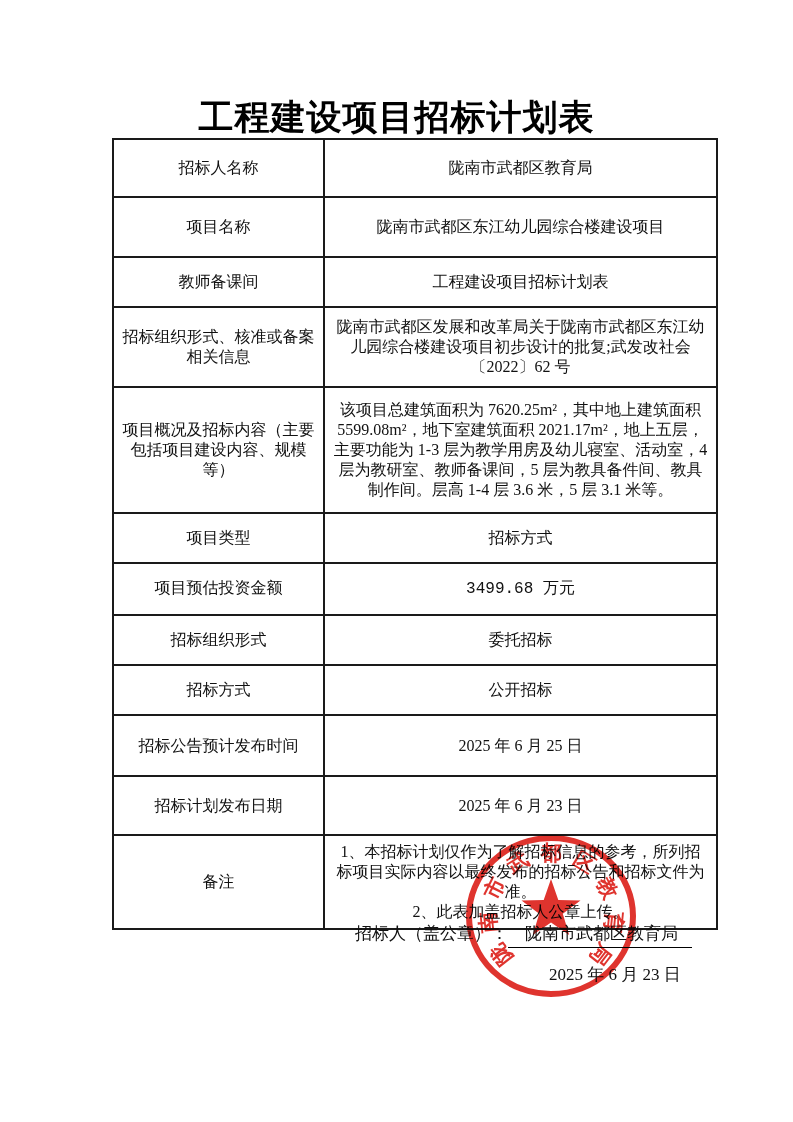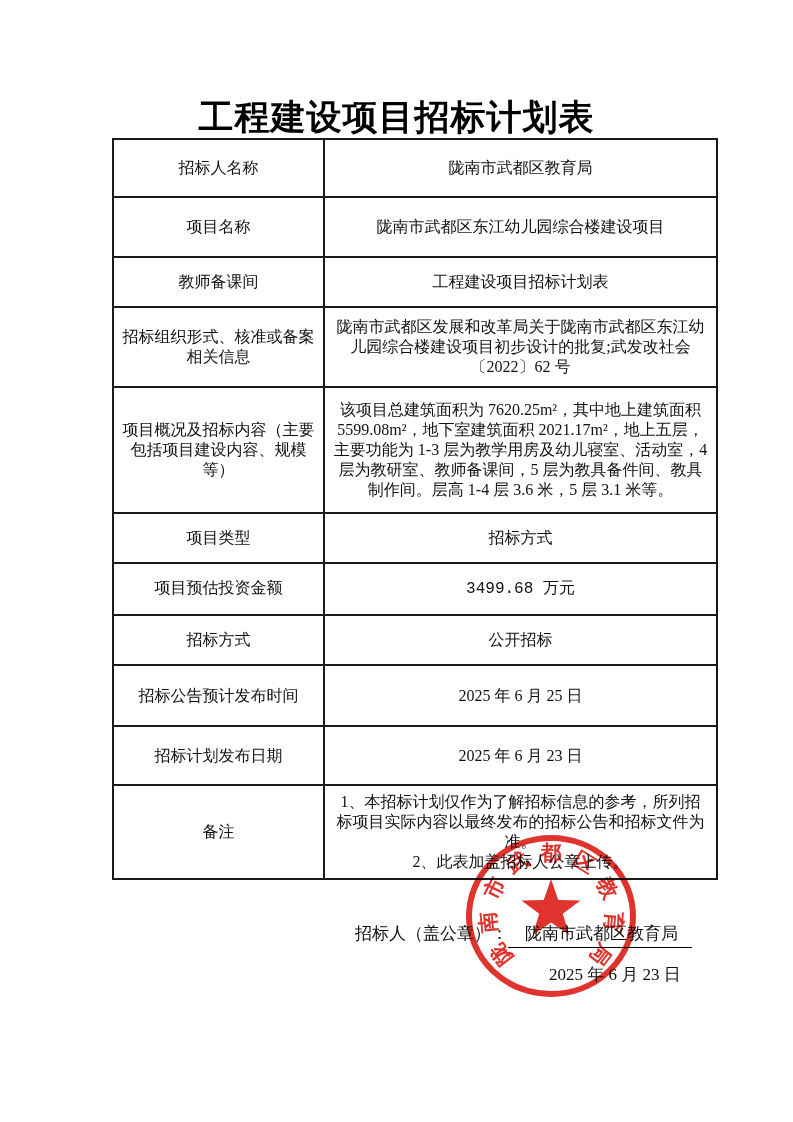--- a/index.html
+++ b/index.html
@@ -133,20 +133,24 @@
         <td class="value-cell">该项目总建筑面积为 7620.25m²，其中地上建筑面积 5599.08m²，地下室建筑面积 2021.17m²，地上五层，主要功能为 1-3 层为教学用房及幼儿寝室、活动室，4 层为教研室、教师备课间，5 层为教具备件间、教具制作间。层高 1-4 层 3.6 米，5 层 3.1 米等。</td>
       </tr>
       <tr class="r6">
         <td class="label-cell">项目类型</td>
         <td class="value-cell">招标方式</td>
       </tr>
       <tr class="r7">
         <td class="label-cell">项目预估投资金额</td>
         <td class="value-cell">3499.68 万元</td>
       </tr>
+      <tr class="r8">
+        <td class="label-cell">招标组织形式</td>
+        <td class="value-cell">委托招标</td>
+      </tr>
       <tr class="r9">
         <td class="label-cell">招标方式</td>
         <td class="value-cell">公开招标</td>
       </tr>
       <tr class="r10">
         <td class="label-cell">招标公告预计发布时间</td>
         <td class="value-cell">2025 年 6 月 25 日</td>
       </tr>
       <tr class="r11">
         <td class="label-cell">招标计划发布日期</td>

